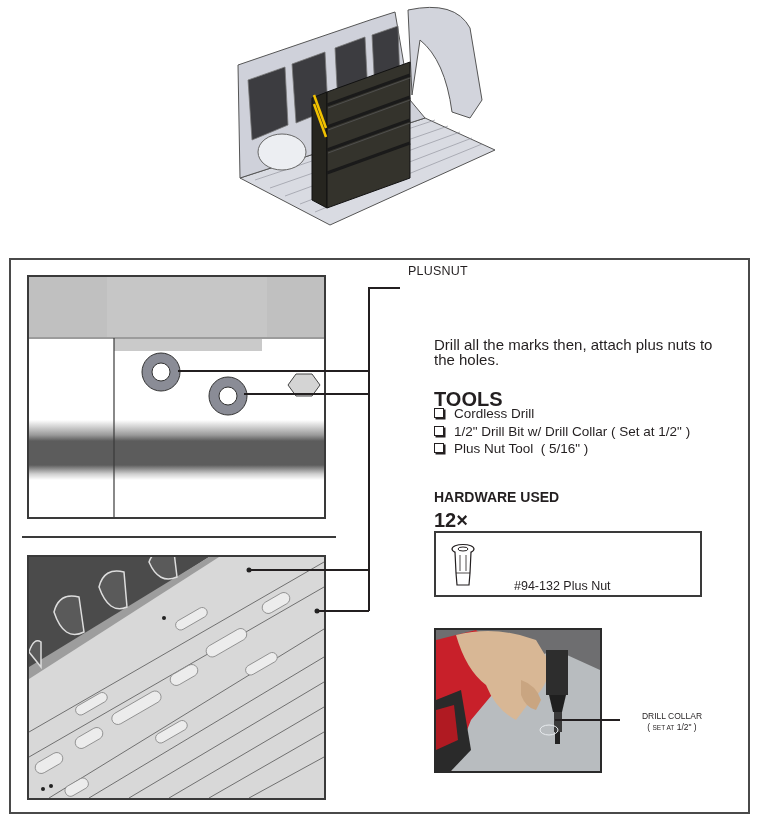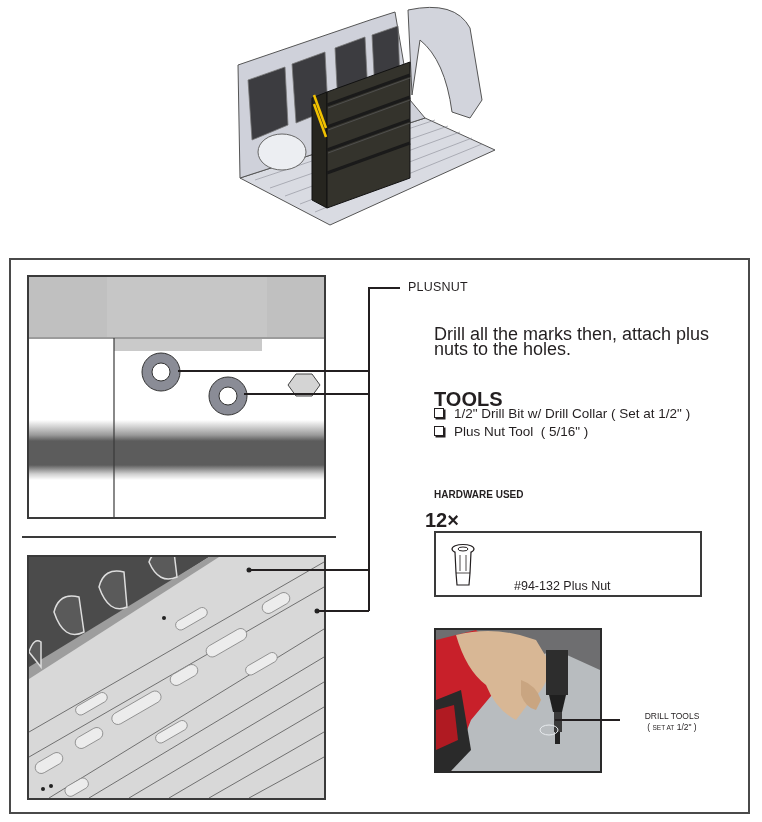--- a/index.html
+++ b/index.html
@@ -4,28 +4,28 @@
 <style>
   html,body{margin:0;padding:0;background:#ffffff;}
   body{width:762px;height:822px;position:relative;overflow:hidden;font-family:"Liberation Sans",sans-serif;color:#231f20;}
   .abs{position:absolute;}
   .van{left:220px;top:0;width:300px;height:235px;}
   .frame{left:9px;top:258px;width:741px;height:556px;border:2px solid #4a4a4a;box-sizing:border-box;}
   .detail1{left:27px;top:275px;width:299px;height:244px;border:2px solid #3a3a3a;box-sizing:border-box;overflow:hidden;background:#fff;}
   .detail2{left:27px;top:555px;width:299px;height:245px;border:2px solid #3a3a3a;box-sizing:border-box;overflow:hidden;background:#d6d6d6;}
   .divider{left:22px;top:536px;width:314px;height:2px;background:#3a3a3a;}
   .leader{background:#231f20;}
-  .label-plusnut{left:408px;top:280px;font-size:12.5px;letter-spacing:0.2px;}
-  .instr{left:434px;top:327px;width:290px;font-size:18px;line-height:15px;}
+  .label-plusnut{left:408px;top:264px;font-size:12.5px;letter-spacing:0.2px;}
+  .instr{left:434px;top:337px;width:290px;font-size:15px;line-height:15px;}
   .tools-title{left:434px;top:388px;font-size:20px;font-weight:bold;}
   .tools-list{left:434px;top:405px;font-size:13.5px;line-height:17.5px;}
   .tools-list div{white-space:pre;}
   .cb{display:inline-block;width:8px;height:8px;border:1.2px solid #231f20;margin-right:10px;position:relative;top:0px;box-shadow:1.5px 1.5px 0 #231f20;}
-  .hw-title{left:434px;top:489px;font-size:10px;font-weight:bold;}
-  .qty{left:425px;top:509px;font-size:20px;font-weight:bold;}
+  .hw-title{left:434px;top:489px;font-size:14px;font-weight:bold;}
+  .qty{left:434px;top:509px;font-size:20px;font-weight:bold;}
   .hw-box{left:434px;top:531px;width:268px;height:66px;border:2px solid #3a3a3a;box-sizing:border-box;}
   .hw-name{left:514px;top:558px;font-size:12.5px;margin-top:21px;}
   .photo{left:434px;top:628px;width:168px;height:145px;border:2px solid #2a2a2a;box-sizing:border-box;overflow:hidden;background:#b9bec1;}
   .collar-label{left:624px;top:711px;width:96px;text-align:center;font-size:8.5px;line-height:11px;}
   .collar-sub{font-size:8.5px;}
   .collar-sub .sc{font-size:6.5px;}
 </style>
 </head>
 <body>
 
@@ -163,20 +163,21 @@
   </svg>
 </div>
 
 <div class="abs leader" style="left:249px;top:569px;width:120px;height:1.5px;"></div>
 <div class="abs leader" style="left:318px;top:610px;width:51px;height:1.5px;"></div>
 
 <div class="abs instr">Drill all the marks then, attach plus nuts to the holes.</div>
 
 <div class="abs tools-title">TOOLS</div>
 <div class="abs tools-list">
+  <div><span class="cb"></span><span>Cordless Drill</span></div>
   <div><span class="cb"></span><span>1/2" Drill Bit w/ Drill Collar ( Set at 1/2" )</span></div>
   <div><span class="cb"></span><span>Plus Nut Tool  ( 5/16" )</span></div>
 </div>
 
 <div class="abs hw-title">HARDWARE USED</div>
 <div class="abs qty">12×</div>
 
 <div class="abs hw-box">
   <svg class="abs" style="left:14px;top:10px;" width="26" height="44" viewBox="0 0 26 44">
     <ellipse cx="13" cy="6" rx="11" ry="4.5" fill="#fff" stroke="#231f20" stroke-width="1.2"></ellipse>
@@ -203,15 +204,15 @@
 
     <rect x="110" y="20" width="22" height="45" fill="#2d2d2d"></rect>
     <polygon points="113,65 130,65 126,82 117,82" fill="#1f1f1f"></polygon>
     <rect x="118" y="82" width="8" height="20" fill="#3a3a3a"></rect>
     <rect x="119" y="102" width="5" height="12" fill="#222"></rect>
     <ellipse cx="113" cy="100" rx="9" ry="5" fill="none" stroke="#e9ecef" stroke-width="1"></ellipse>
   </svg>
 </div>
 <div class="abs leader" style="left:555px;top:719px;width:65px;height:1.5px;"></div>
 <div class="abs collar-label">
-  <div>DRILL TOOLS</div>
+  <div>DRILL COLLAR</div>
   <div class="collar-sub"><span>( </span><span class="sc">SET AT</span><span> 1/2" )</span></div>
 </div>
 
 </body></html>

